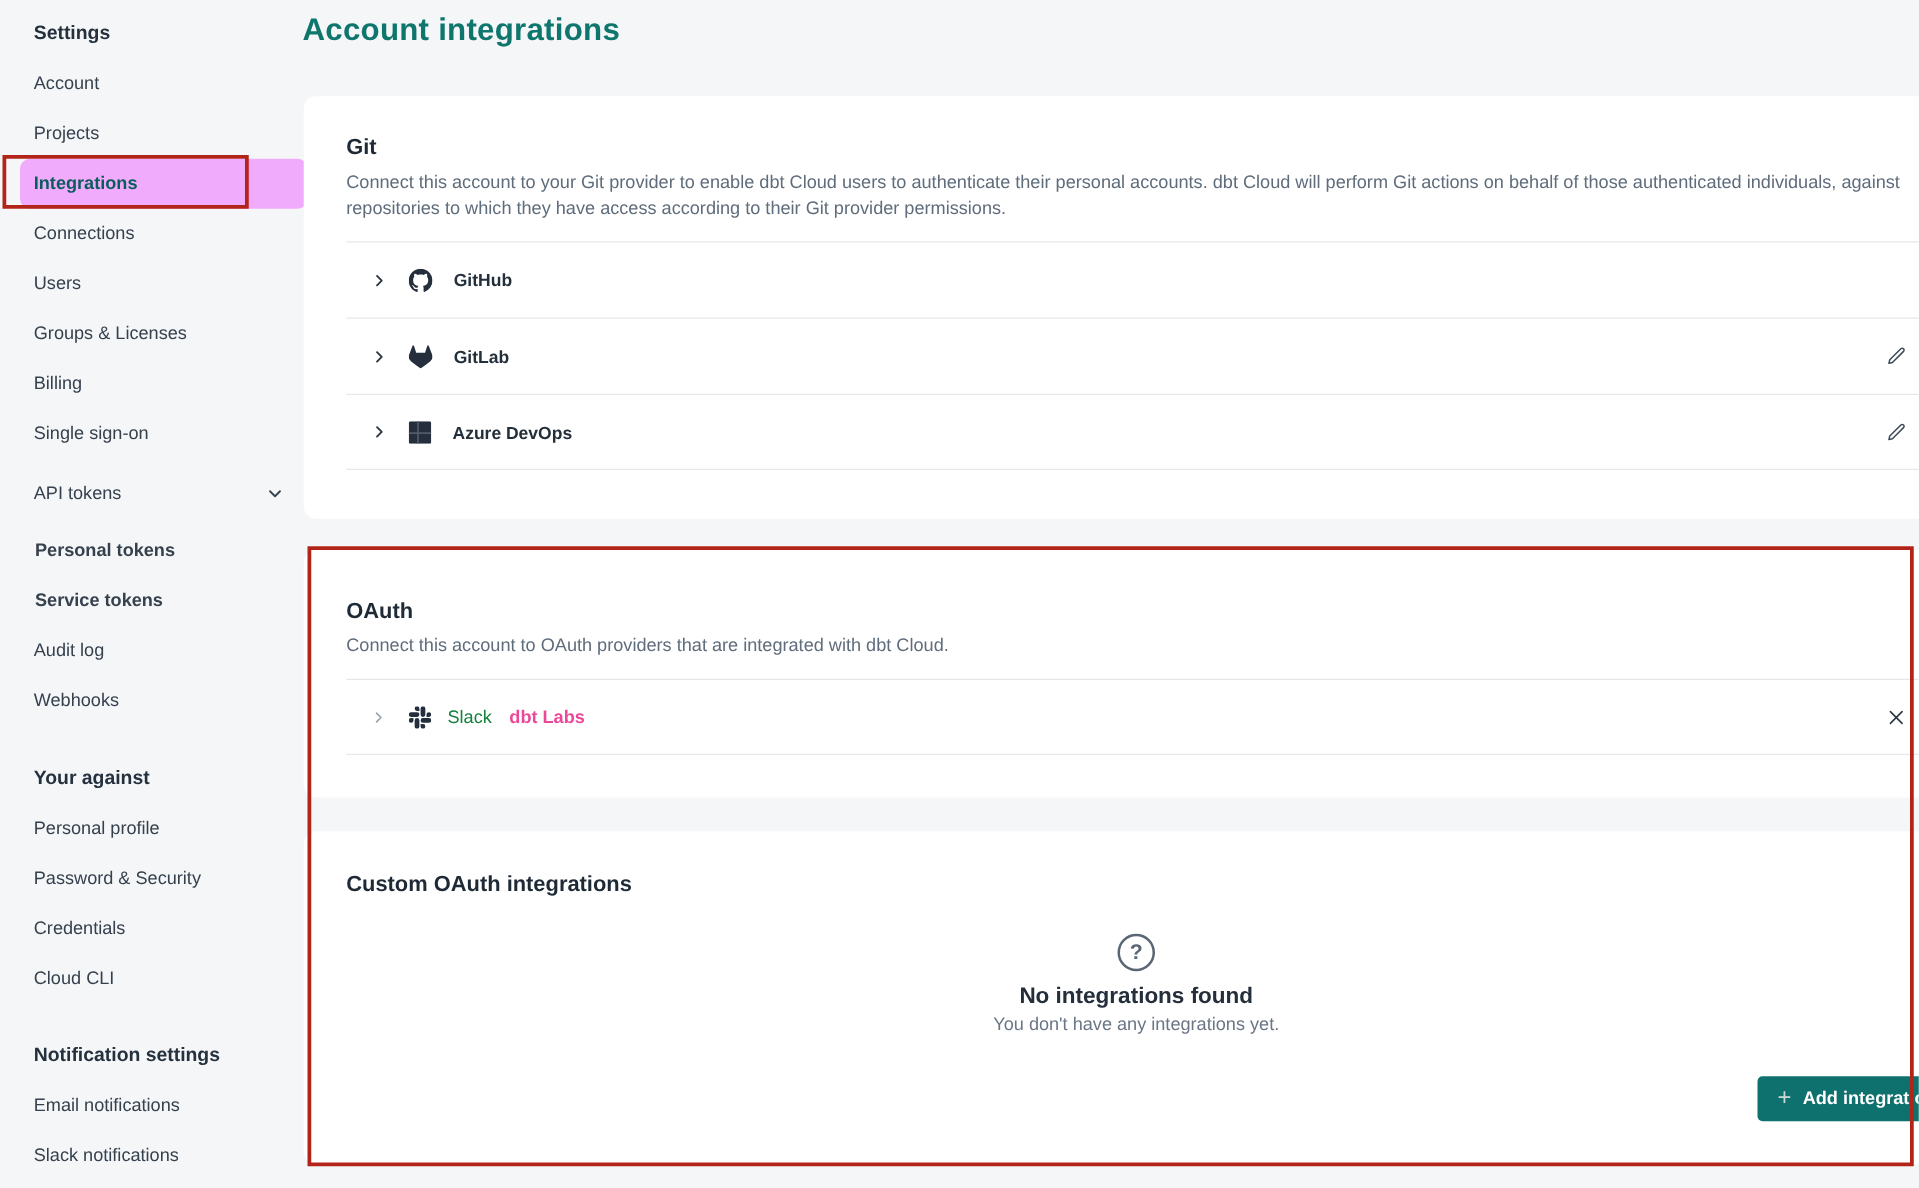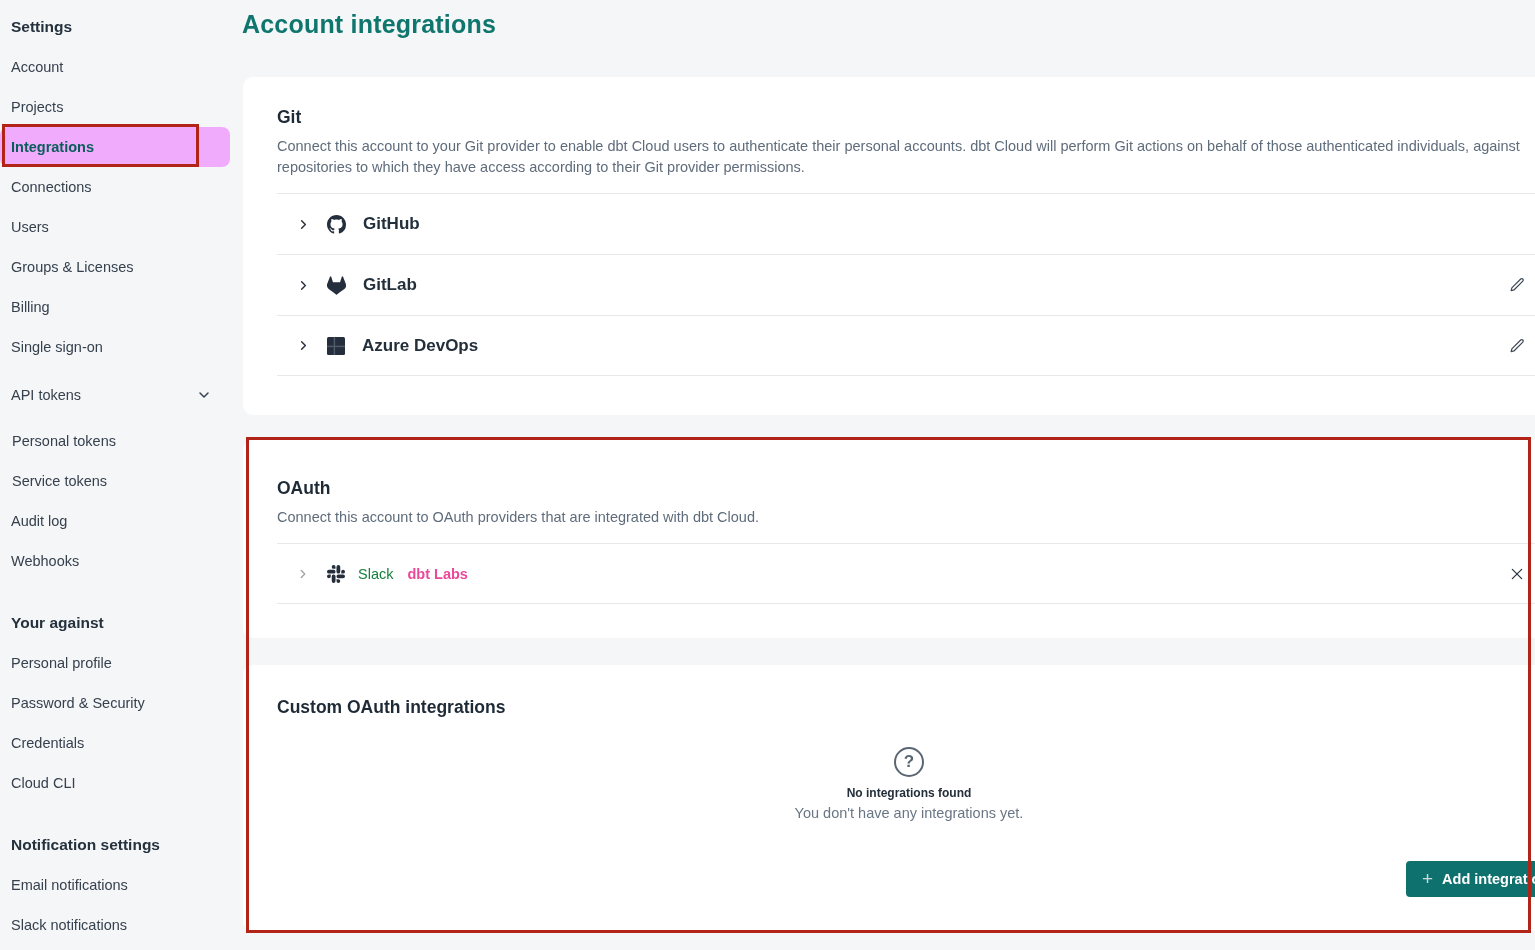--- a/index.html
+++ b/index.html
@@ -6,34 +6,34 @@
   html,body { width:1535px; height:950px; overflow:hidden; }
   body {
     position:relative;
     background:#f5f6f8;
     font-family:"Liberation Sans", sans-serif;
     color:#36414e;
   }
 
   
   .sidebar {
-    position:absolute; left:0; top:0; width:232px; padding-top:7px;
+    position:absolute; left:16px; top:0; width:232px; padding-top:7px;
   }
   .side-row {
     height:40px; display:flex; align-items:center;
     padding-left:11px; font-size:14.5px; color:#36414e;
     width:230px; cursor:pointer;
   }
   .side-heading {
     font-weight:bold; font-size:15.5px; color:#25313d; cursor:default;
   }
   .side-row.selected {
     background:#f0abfc; border-radius:8px; color:#0b5d5b; font-weight:bold;
   }
-  .side-row.sub { padding-left:12px; }
+  .side-row.sub { padding-left:12px;font-weight:bold; }
   .side-row .chev-down { margin-left:auto; margin-right:18px; display:flex; }
   .gap8  { margin-top:8px; }
   .gap22 { margin-top:22px; }
   .gap6  { margin-top:6px; }
 
   
   .page-title {
     position:absolute; left:242px; top:10px;
     font-size:25px; font-weight:bold; color:#0f766e; letter-spacing:.2px;
   }
@@ -51,42 +51,42 @@
   .git-desc   { width:1260px; }
   .rows       { margin-top:15px; }
 
   .prow {
     position:relative; height:61px; display:flex; align-items:center;
     border-top:1px solid #e6e8eb; padding-left:17px;
   }
   .rows .prow:last-child { border-bottom:1px solid #e6e8eb; }
   .chev-btn { display:flex; align-items:center; justify-content:center; width:18px; cursor:pointer; }
   .prow .picon { margin-left:15px; display:flex; align-items:center; }
-  .prow .plabel { margin-left:17px; font-size:17px; font-weight:bold; color:#232f3b; }
+  .prow .plabel { margin-left:17px; font-size:14px; font-weight:bold; color:#232f3b; }
   .edit-btn, .close-btn {
     position:absolute; left:1232px; top:50%; transform:translateY(-50%);
     display:flex; cursor:pointer;
   }
 
   .oauth-head { padding-top:38px; }
   .oauth-rows { margin-top:15px; }
   .slack-provider { margin-left:13px; font-size:14.5px; font-weight:normal; color:#15803d; }
   .slack-name { margin-left:14px; font-size:14.5px; font-weight:bold; color:#ec4899; }
 
   .custom-head { padding-top:32px; }
   .empty-state {
     position:absolute; left:666px; top:82px; transform:translateX(-50%);
     text-align:center; width:420px;
   }
   .help-circle {
     width:30px; height:30px; border:2px solid #5a6673; border-radius:50%;
     display:inline-flex; align-items:center; justify-content:center;
     color:#5a6673; font-size:17px; font-weight:bold; cursor:default;
   }
-  .empty-title { margin-top:9px; font-size:12px; font-weight:bold; color:#242f3b; }
+  .empty-title { margin-top:9px; font-size:18px; font-weight:bold; color:#242f3b; }
   .empty-sub   { margin-top:5px; font-size:14.5px; color:#6a7685; }
 
   .add-btn {
     position:absolute; left:1163px; top:196px; height:36px; width:165px;
     background:#0f716e; border:none; border-radius:4px;
     display:flex; align-items:center; padding-left:16px; gap:9px;
     color:#fff; font-size:14.5px; font-weight:bold; cursor:pointer;
     font-family:"Liberation Sans", sans-serif;
   }
   .add-btn .plus { color:#cdd9d8; font-size:19px; font-weight:normal; line-height:1; margin-top:-2px; }

